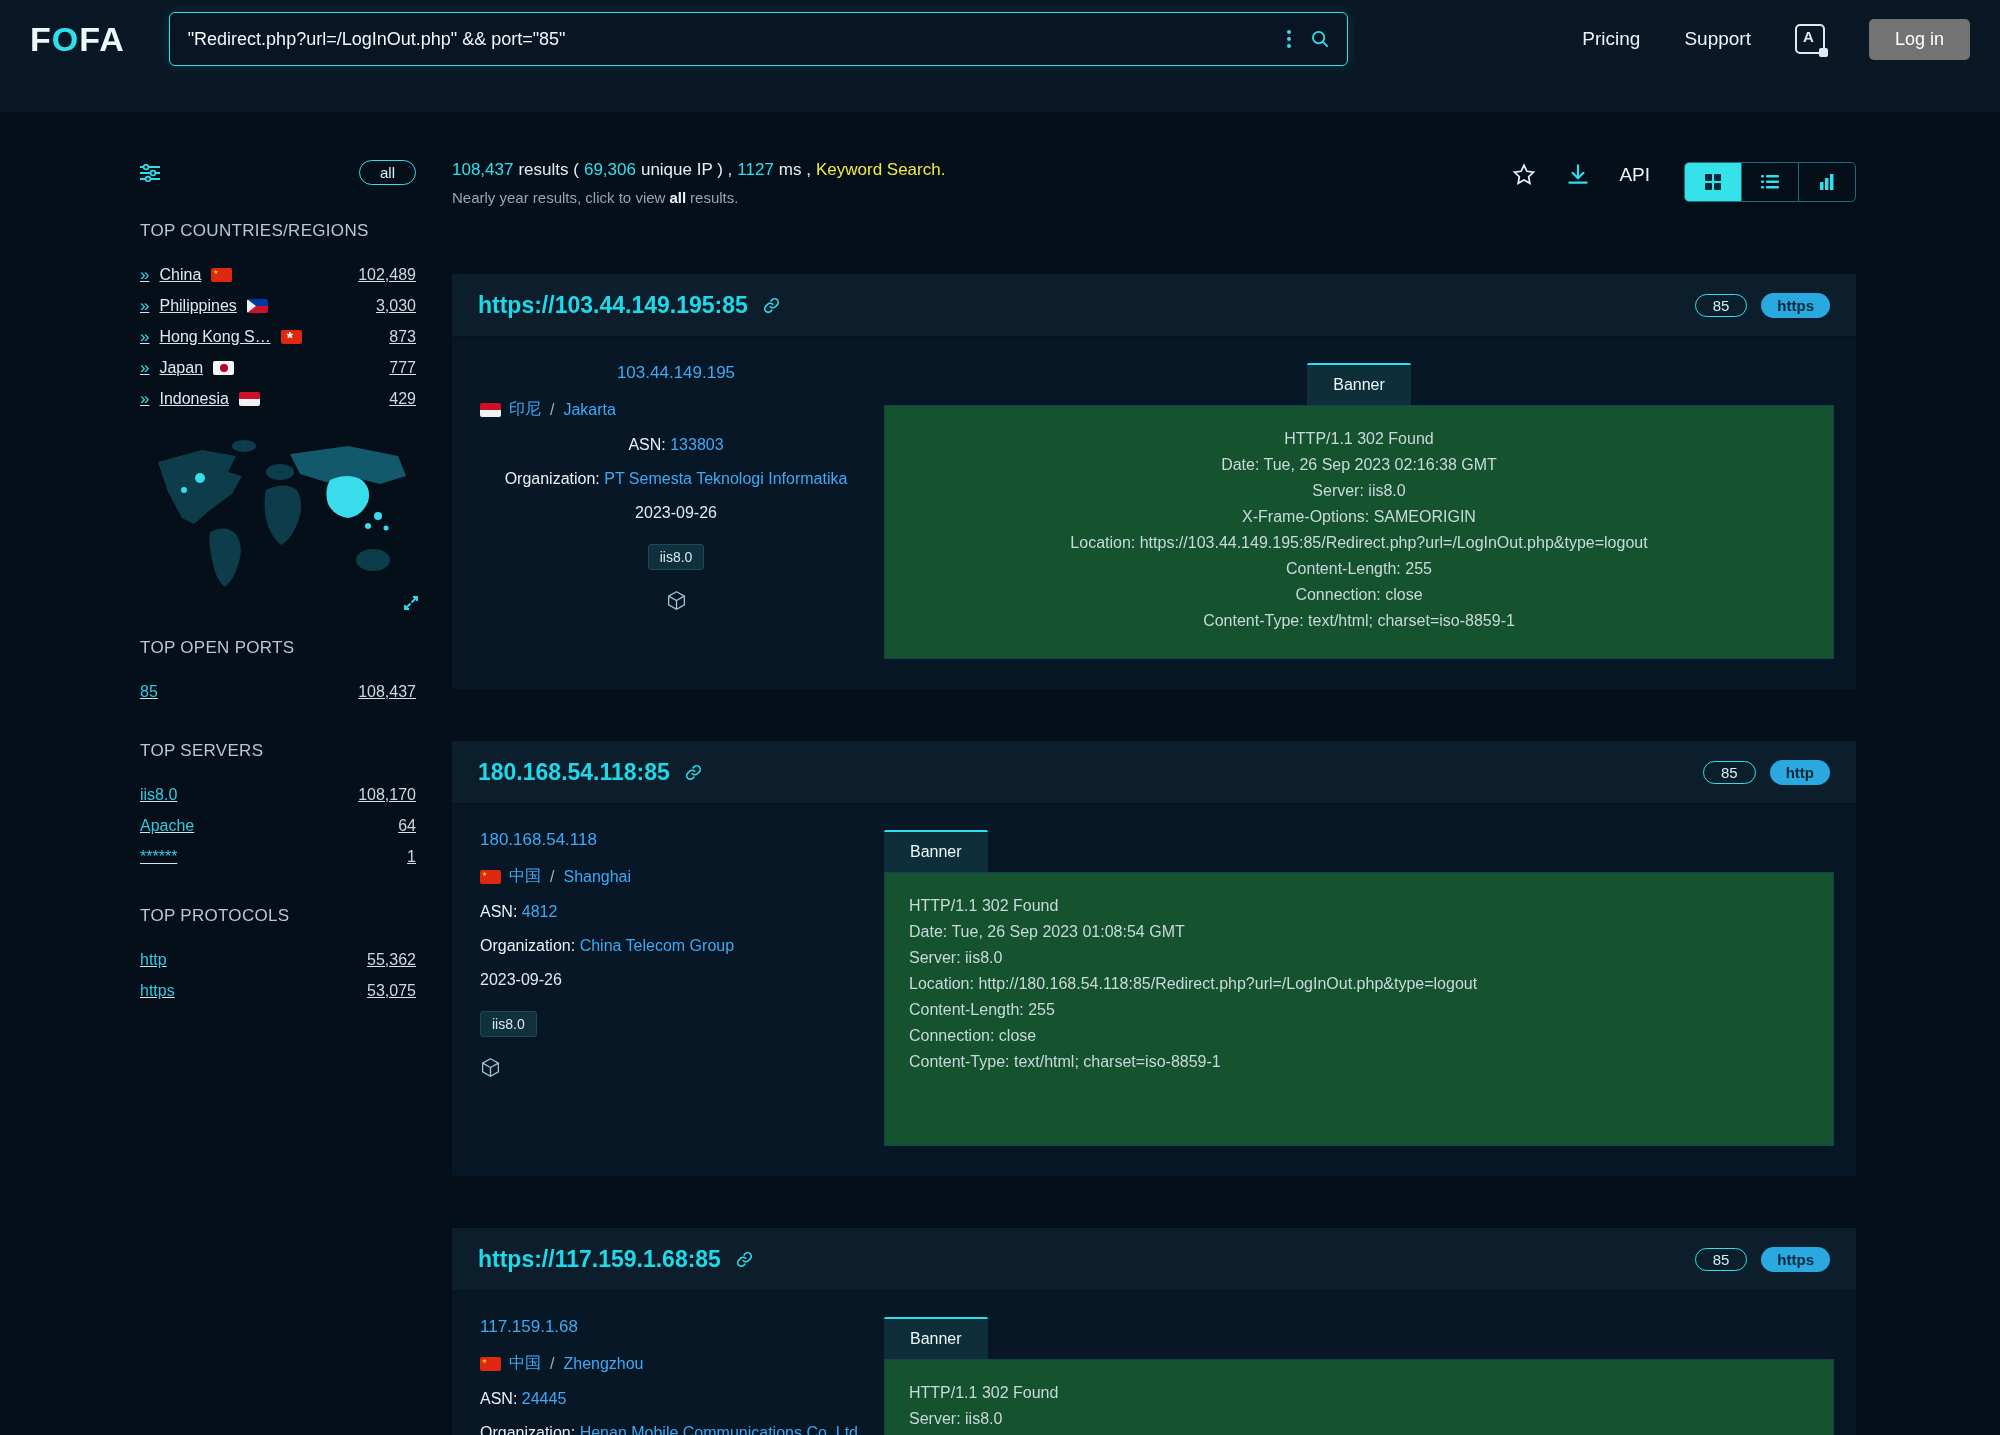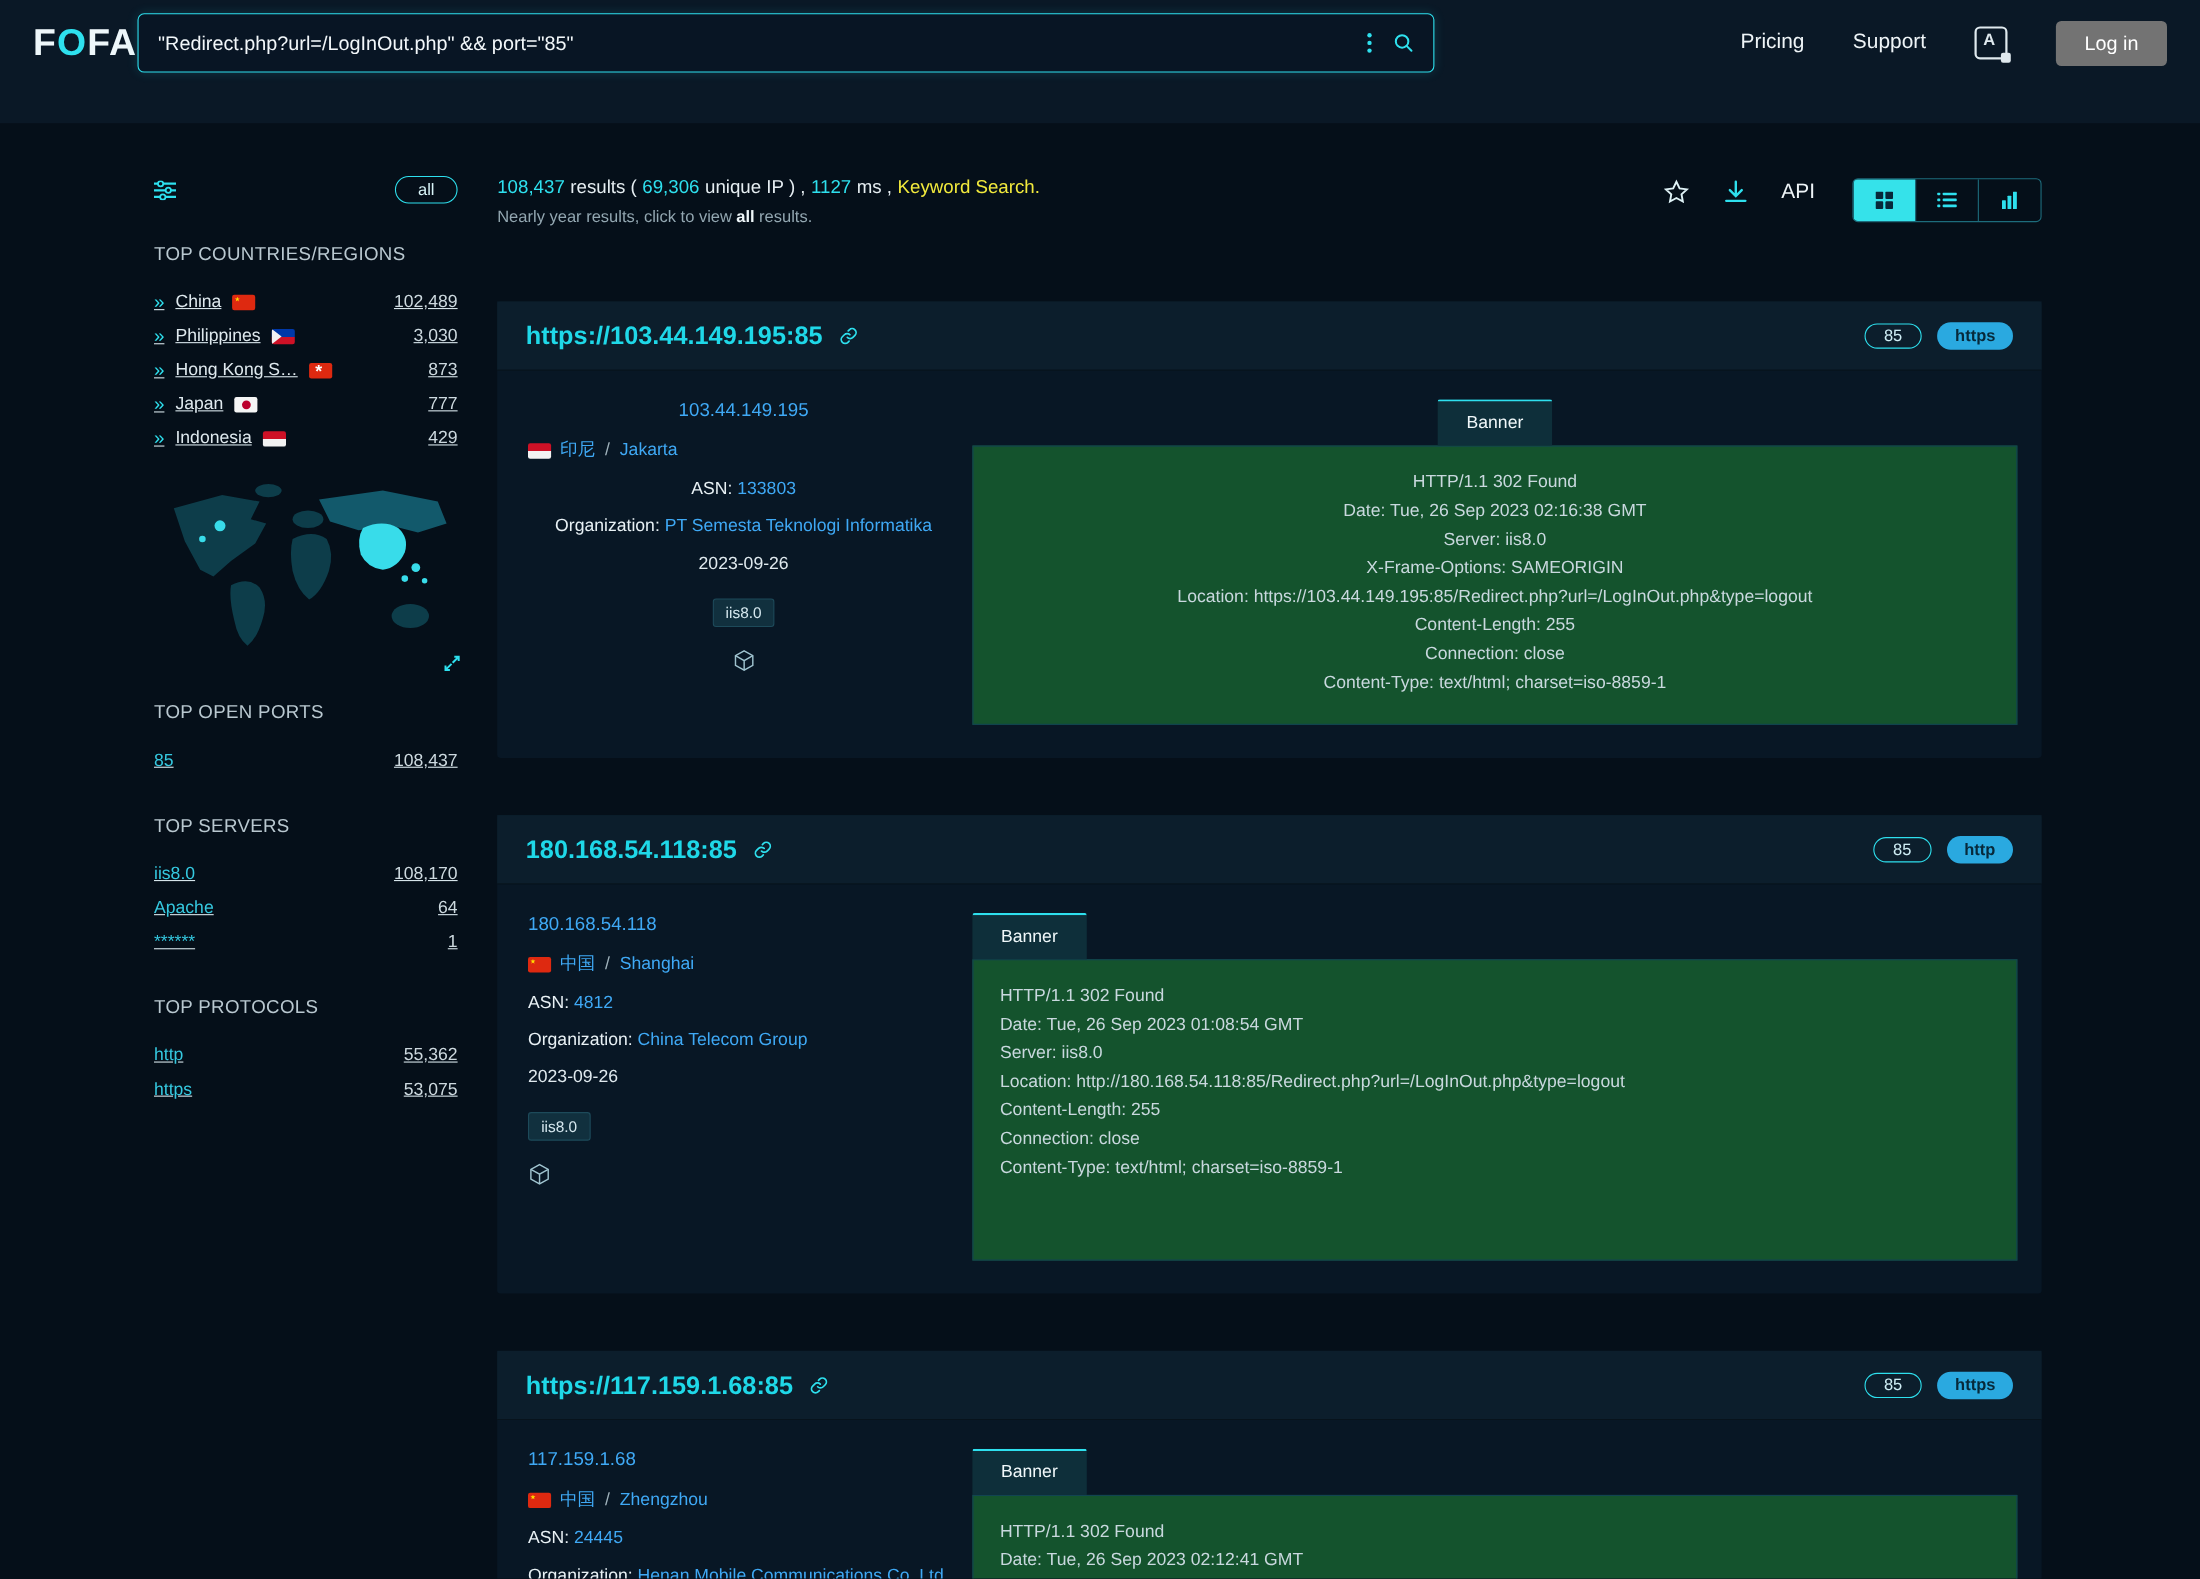--- a/index.html
+++ b/index.html
@@ -1,21 +1,21 @@
 <!DOCTYPE html>
 <html><head>
 <meta charset="utf-8">
 <style>
   html,body{margin:0;padding:0;width:2000px;height:1435px;overflow:hidden;
     background:#050f19;font-family:"Liberation Sans","DejaVu Sans",sans-serif;color:#d6e4ea;}
   a{text-decoration:none;cursor:pointer;}
   
   .header{height:112px;background:#0a1826;}
   .header-bar{height:78px;display:flex;align-items:center;padding:0 30px;}
-  .logo{font-size:34px;font-weight:700;letter-spacing:1px;color:#eef7fa;white-space:nowrap;}
+  .logo{font-size:34px;font-weight:700;letter-spacing:1px;color:#eef7fa;margin-right:44px;white-space:nowrap;}
   .logo .o{color:#2ee0ee;position:relative;}
   .search-box{width:1145px;height:52px;border:1px solid #2ee0ee;border-radius:6px;
     display:flex;align-items:center;padding:0 16px;background:#081524;box-shadow:0 0 10px rgba(46,224,238,.15);}
   .search-box input{flex:1;background:transparent;border:none;outline:none;color:#f2f7fa;font-size:18px;
     font-family:"Liberation Sans",sans-serif;}
   .vdots{display:flex;flex-direction:column;gap:3px;margin:0 18px 0 8px;cursor:pointer;}
   .vdots i{width:4px;height:4px;border-radius:50%;background:#2ee0ee;display:block;}
   .hnav{margin-left:auto;display:flex;align-items:center;gap:44px;}
   .hnav a{color:#eef4f7;font-size:19px;}
   .translate-icon{width:26px;height:26px;border:2px solid #dfe9ee;border-radius:5px;position:relative;cursor:pointer;}
@@ -433,21 +433,20 @@
           <div class="kv"><span>ASN:</span> <a>24445</a></div>
           <div class="kv"><span>Organization:</span> <a>Henan Mobile Communications Co.,Ltd</a></div>
           
           
           
         </div>
         <div class="banner-col">
           <span class="banner-tab">Banner</span>
           <div class="banner-box">
               <div>HTTP/1.1 302 Found</div>
-              <div>Date: Tue, 26 Sep 2023 02:12:41 GMT</div>
               <div>Server: iis8.0</div>
             </div>
         </div>
       </div>
     </article>
 
   </section>
 </div>
 
 </body></html>

